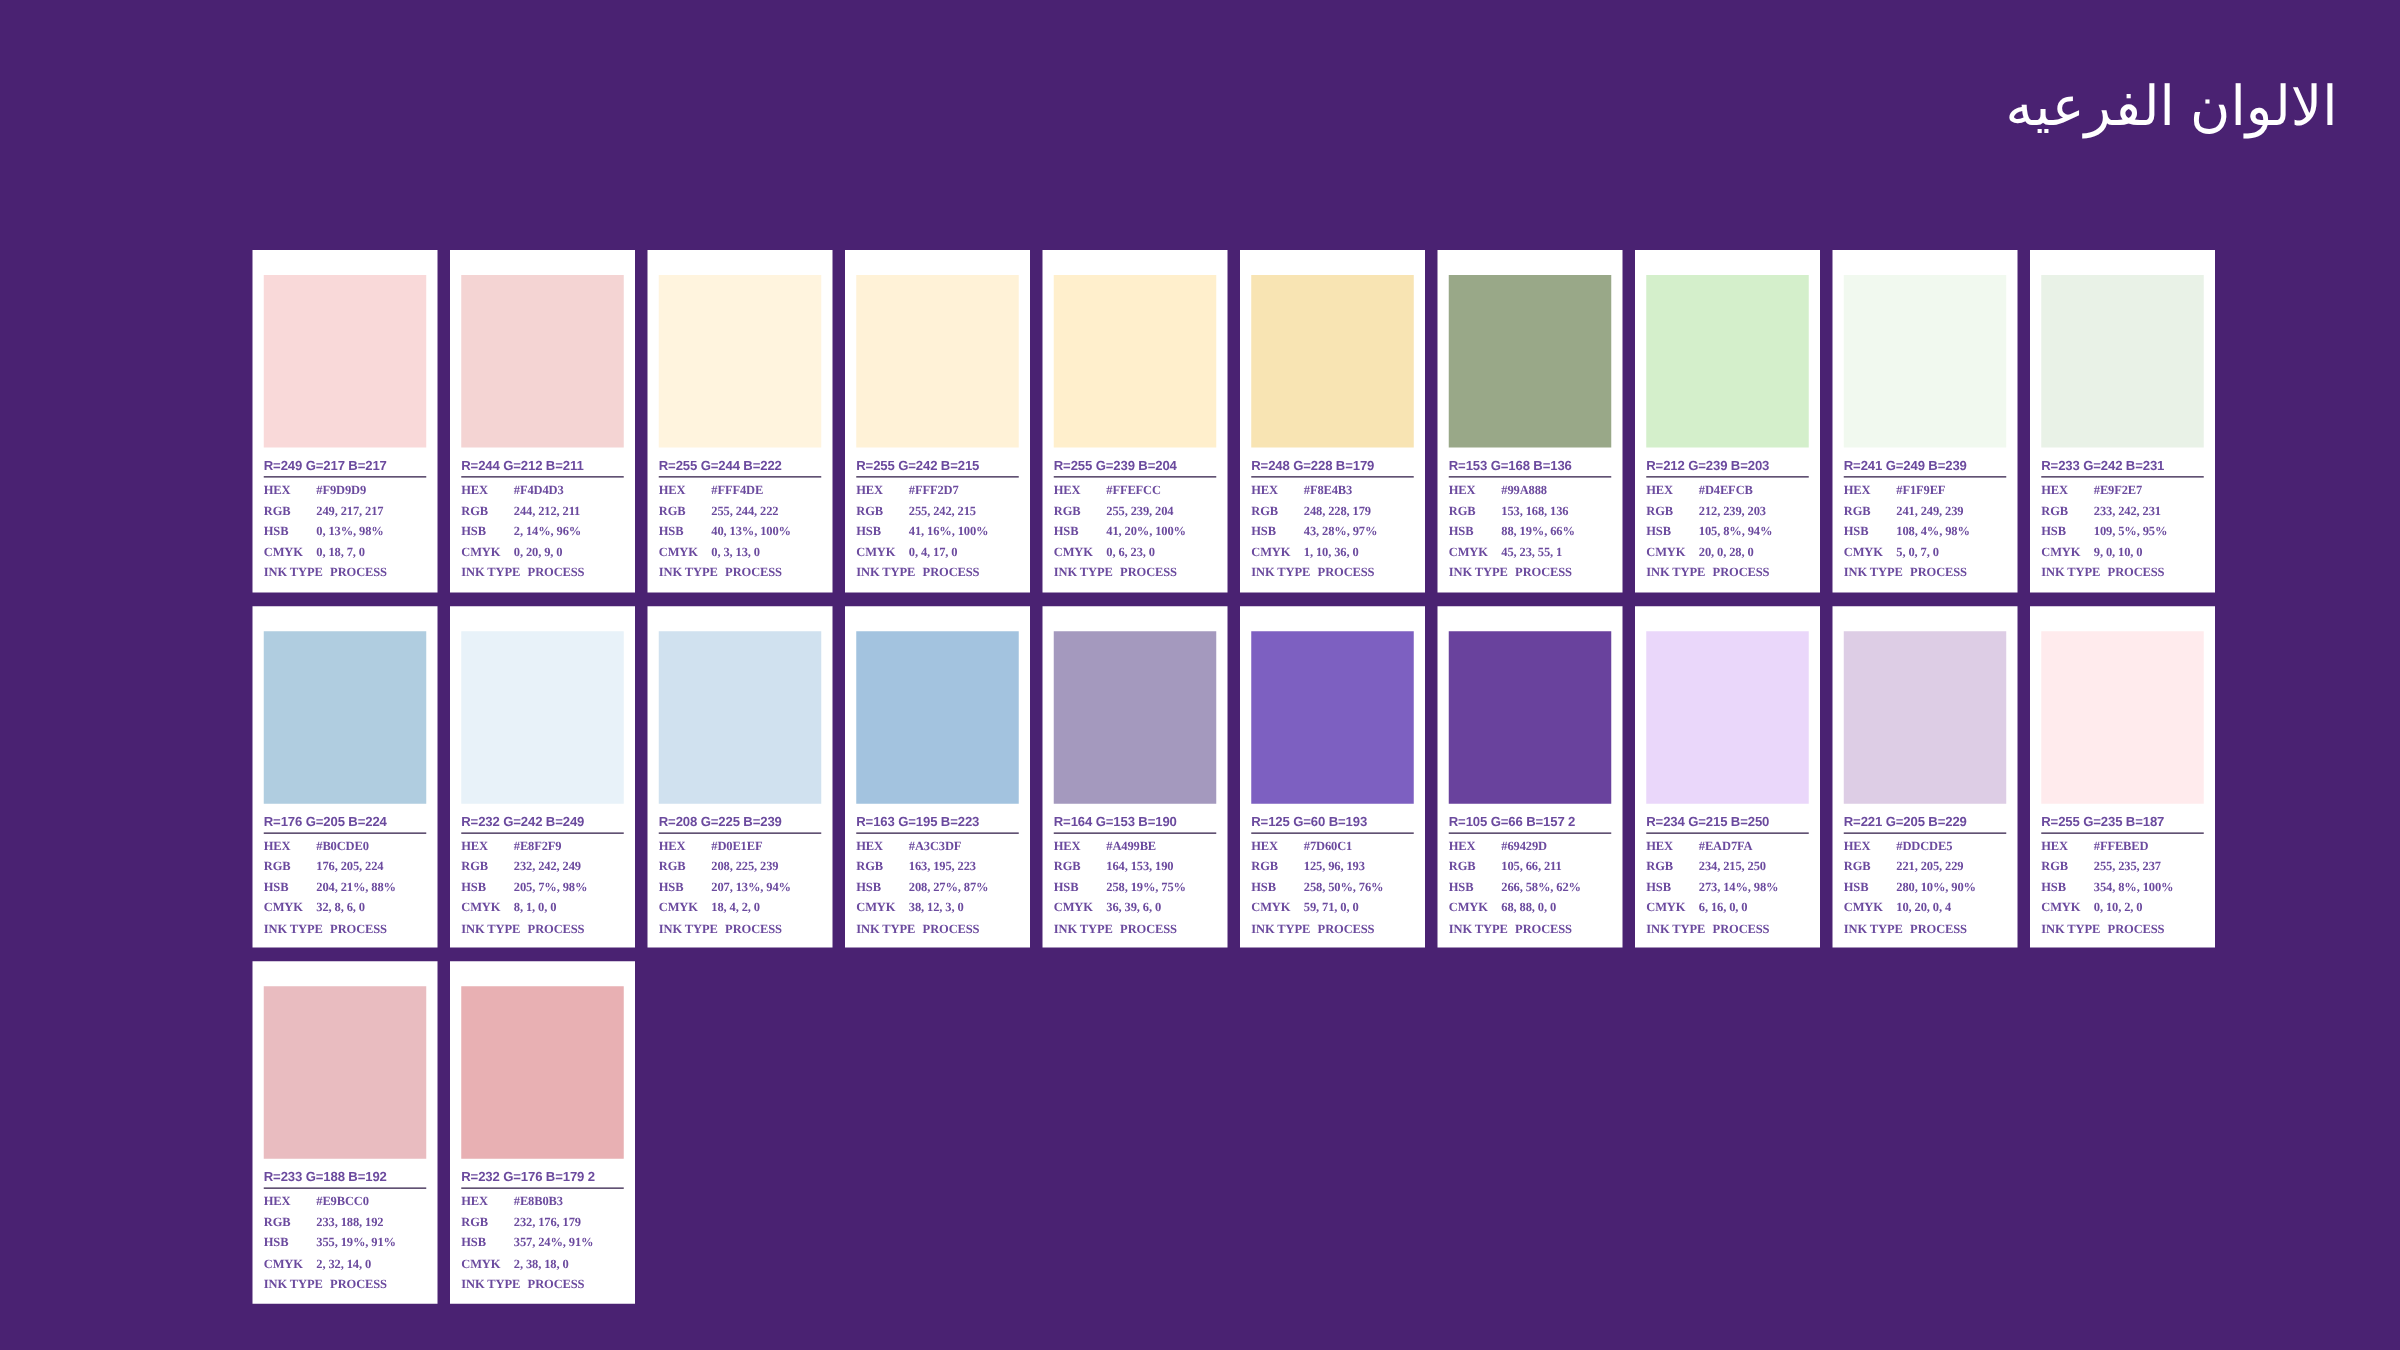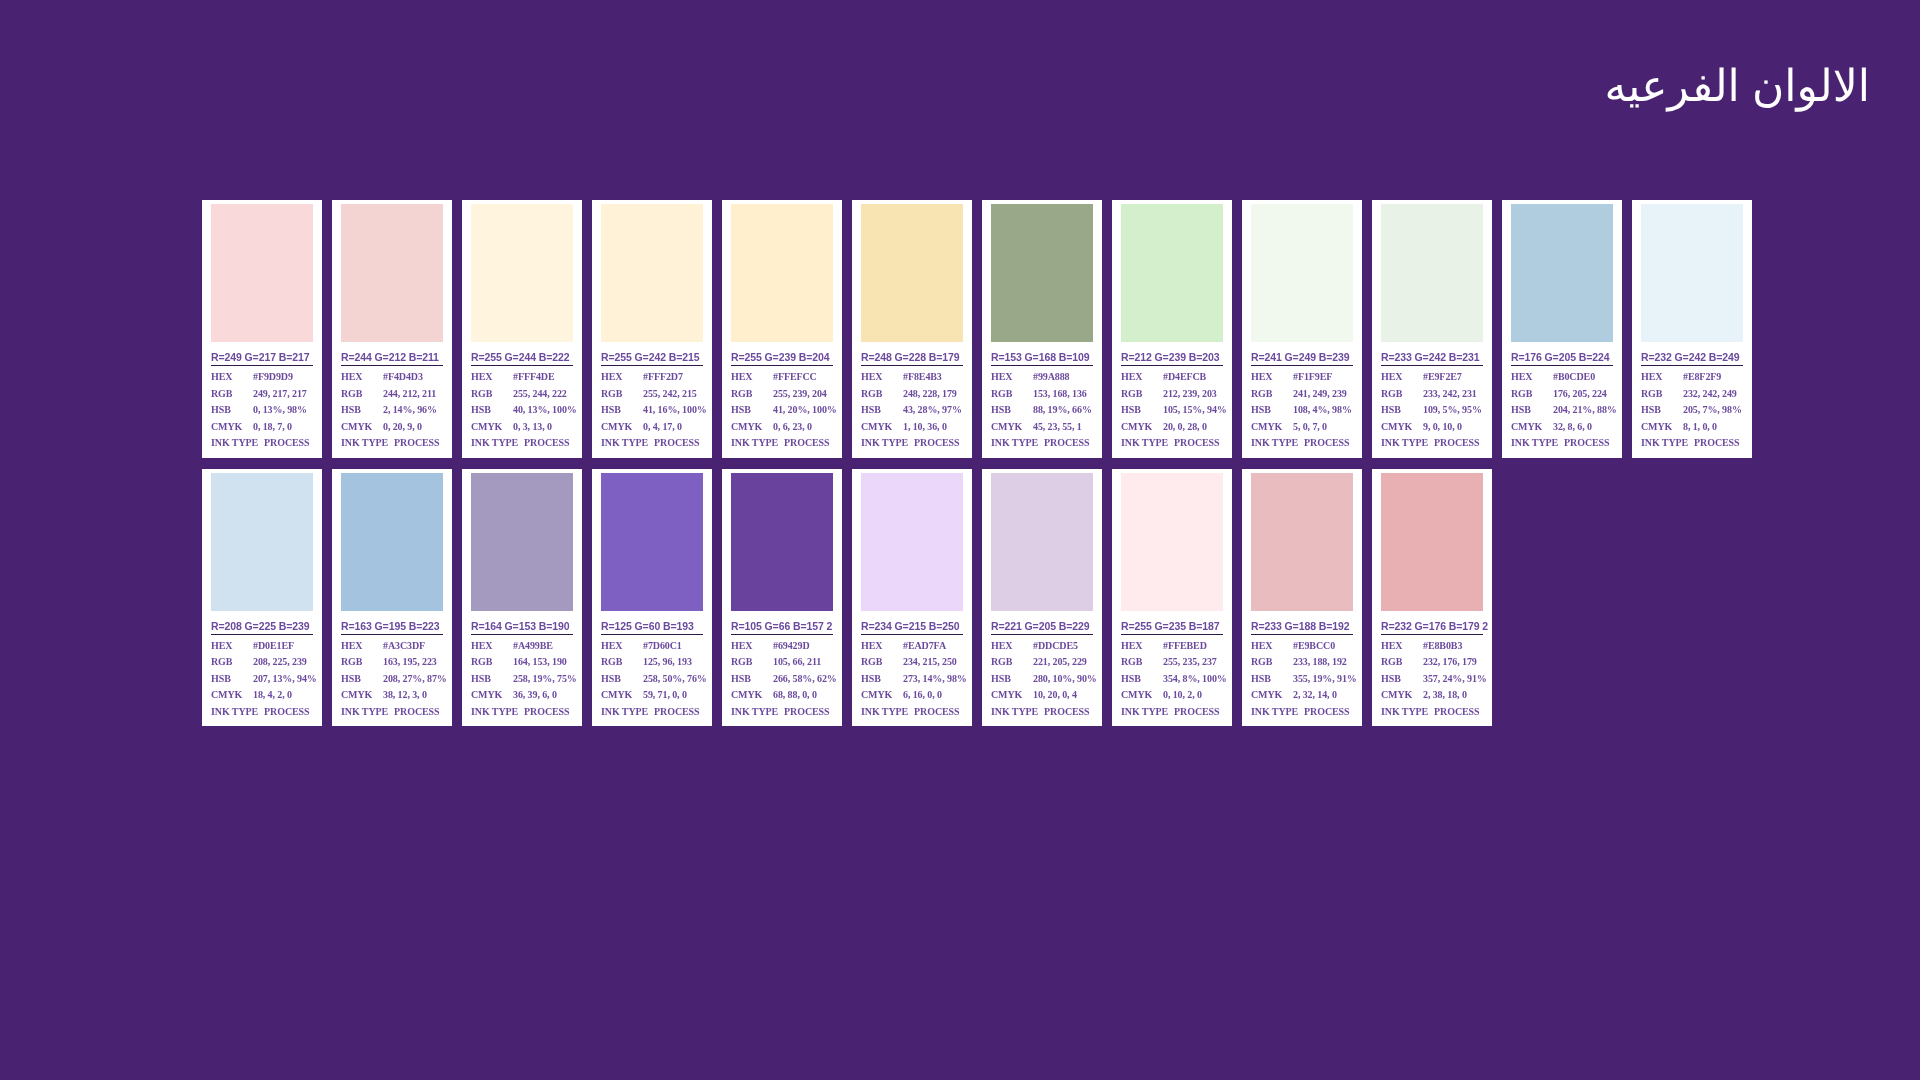--- a/index.html
+++ b/index.html
@@ -28,25 +28,25 @@
   }
   #grid {
     position:absolute;
     left:190px; top:200px;
     width:1600px;
     display:flex;
     flex-wrap:wrap;
     gap:0px;
   }
   .card {
-    width:120px;
+    width:148px;
     margin-right:10px;
     margin-bottom:11px;
     background:#FFFFFF;
-    padding:4px 9px 7px 9px;
+    padding:20px 9px 7px 9px;
     display:flex;
     flex-direction:column;
     justify-content:flex-end;
   }
   .swatch {
     width:100%;
     height:138px;
     display:block;
   }
   .rgbline {
@@ -238,21 +238,21 @@
             <span class="v">1, 10, 36, 0</span>
           </div>
           <div class="row ink">
             <span class="k">INK TYPE</span>
             <span class="v">PROCESS</span>
           </div>
         </div>
       </div>
       <div class="card">
         <div class="swatch" style="background: rgb(153, 168, 136);"></div>
-        <div class="rgbline">R=153 G=168 B=109</div>
+        <div class="rgbline">R=153 G=168 B=136</div>
         <div class="rows">
           <div class="row hex">
             <span class="k">HEX</span>
             <span class="v">#99A888</span>
           </div>
           <div class="row rgb">
             <span class="k">RGB</span>
             <span class="v">153, 168, 136</span>
           </div>
           <div class="row hsb">
@@ -276,21 +276,21 @@
           <div class="row hex">
             <span class="k">HEX</span>
             <span class="v">#D4EFCB</span>
           </div>
           <div class="row rgb">
             <span class="k">RGB</span>
             <span class="v">212, 239, 203</span>
           </div>
           <div class="row hsb">
             <span class="k">HSB</span>
-            <span class="v">105, 15%, 94%</span>
+            <span class="v">105, 8%, 94%</span>
           </div>
           <div class="row cmyk">
             <span class="k">CMYK</span>
             <span class="v">20, 0, 28, 0</span>
           </div>
           <div class="row ink">
             <span class="k">INK TYPE</span>
             <span class="v">PROCESS</span>
           </div>
         </div>

